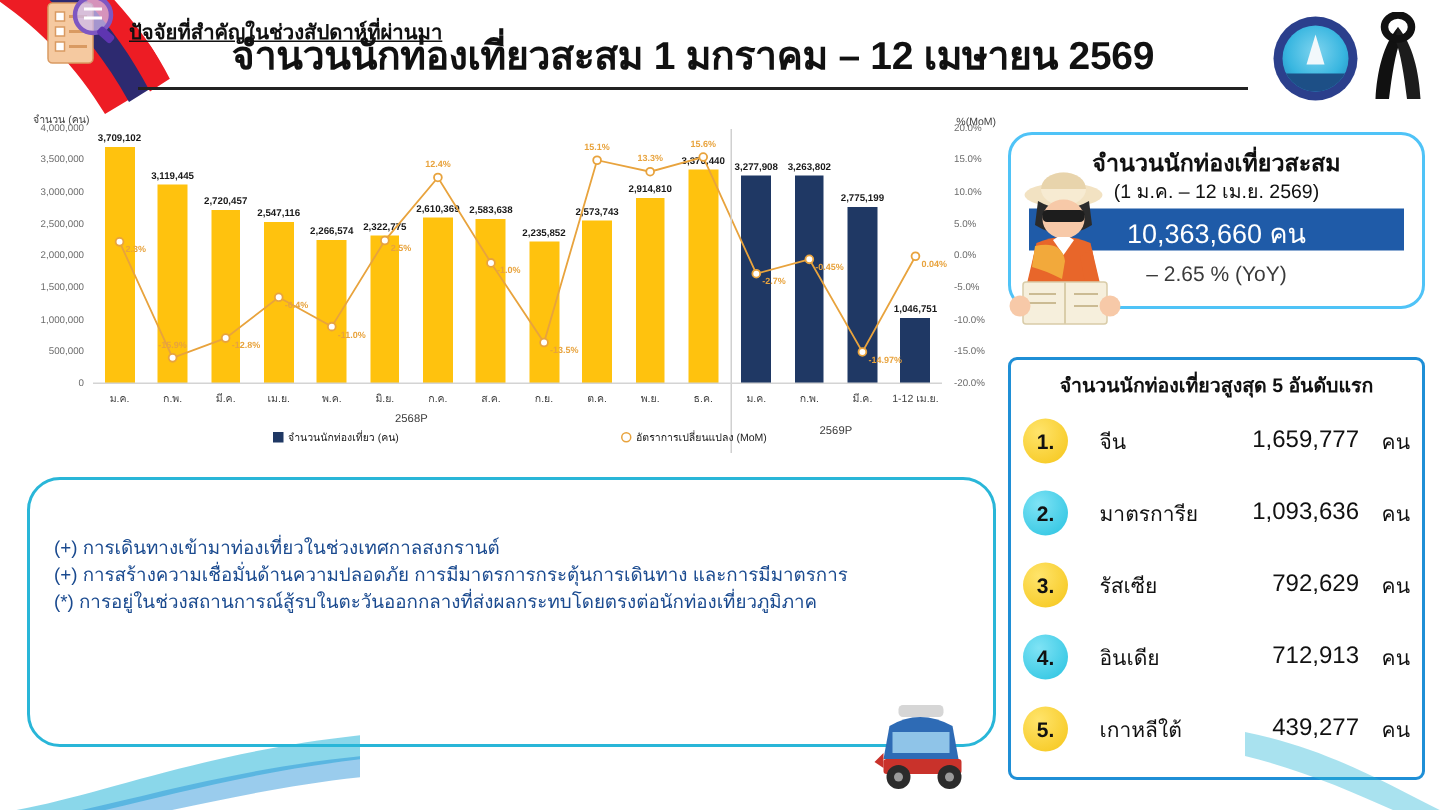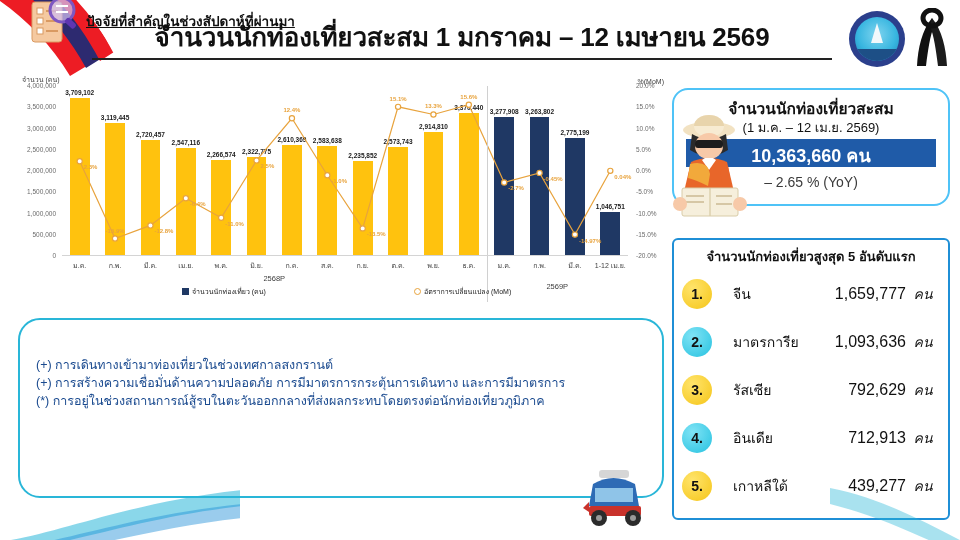--- a/index.html
+++ b/index.html
@@ -59,36 +59,36 @@
   .lg { position:absolute; font-size:7px; color:#1a1a1a; display:flex; align-items:center; gap:3px; }
   .lg-sq { width:7px; height:7px; background:#1F3864; display:inline-block; }
   .lg-ci { width:7px; height:7px; border:1.4px solid #E8A33D; background:#fff; border-radius:50%; display:inline-block; }
 
   
   .sum-card { position:absolute; left:672px; top:88px; width:278px; height:118px;
      background:#ffffff; border:2.5px solid #4FC3F7; border-radius:16px; }
   .sum-t1 { position:absolute; left:0; right:0; top:6px; text-align:center; font-size:15.5px; font-weight:bold; color:#111; }
   .sum-t2 { position:absolute; left:0; right:0; top:27px; text-align:center; font-size:13px; color:#111; }
   .sum-band { position:absolute; left:12px; right:12px; top:49px; height:28px; background:#1F5BA8; }
-  .sum-num { position:absolute; left:0; right:0; top:51px; text-align:center; font-size:18px; font-weight:bold; color:#fff; }
+  .sum-num { position:absolute; left:0; right:0; top:51px; text-align:center; font-size:18px; font-weight:normal; color:#fff; }
   .sum-yoy { position:absolute; left:0; right:0; top:84px; text-align:center; font-size:14px; color:#3b3b3b; }
   .tourist { position:absolute; left:666px; top:104px; width:86px; height:122px; }
 
   .rank-card { position:absolute; left:672px; top:238px; width:278px; height:282px;
      background:#ffffff; border:2.5px solid #1F8FD6; border-radius:6px; }
   .rank-title { position:absolute; left:0; right:0; top:6px; text-align:center; font-size:13px; font-weight:bold; color:#111; }
   .rank-list { position:absolute; left:8px; right:8px; top:30px; bottom:8px; display:flex; flex-direction:column; justify-content:space-around; }
   .rank-row { display:flex; align-items:center; height:40px; }
   .badge { width:30px; height:30px; border-radius:50%; display:flex; align-items:center; justify-content:center;
      font-size:14px; font-weight:bold; color:#111; flex:0 0 auto; }
   .badge.y { background:radial-gradient(circle at 35% 30%, #FFE46B, #F5C518); }
   .badge.c { background:radial-gradient(circle at 35% 30%, #7FE3F5, #27C2E0); }
   .rk-name { width:86px; margin-left:21px; font-size:14px; color:#111; }
   .rk-num { flex:1; text-align:right; font-size:16px; color:#111; }
-  .rk-unit { width:34px; text-align:center; font-size:14px; color:#111;font-style:italic; }
+  .rk-unit { width:34px; text-align:right; font-size:14px; color:#111; }
 
   
   .fact-card { position:absolute; left:18px; top:318px; width:646px; height:180px;
      background:#ffffff; border:2px solid #29B6D8; border-radius:22px; }
   .fact-title { position:absolute; left:86px; top:10px; font-size:13.5px; font-weight:bold; color:#111;
      text-decoration:underline; }
   .fact-icon { position:absolute; left:26px; top:-6px; width:60px; height:52px; }
   .fact-body { position:absolute; left:16px; top:36px; right:14px; font-size:12.5px; color:#1a4a8f; line-height:1.45; }
   .fl { display:block; }
   .fl.indent { padding-left:34px; color:#2e7d32; }

